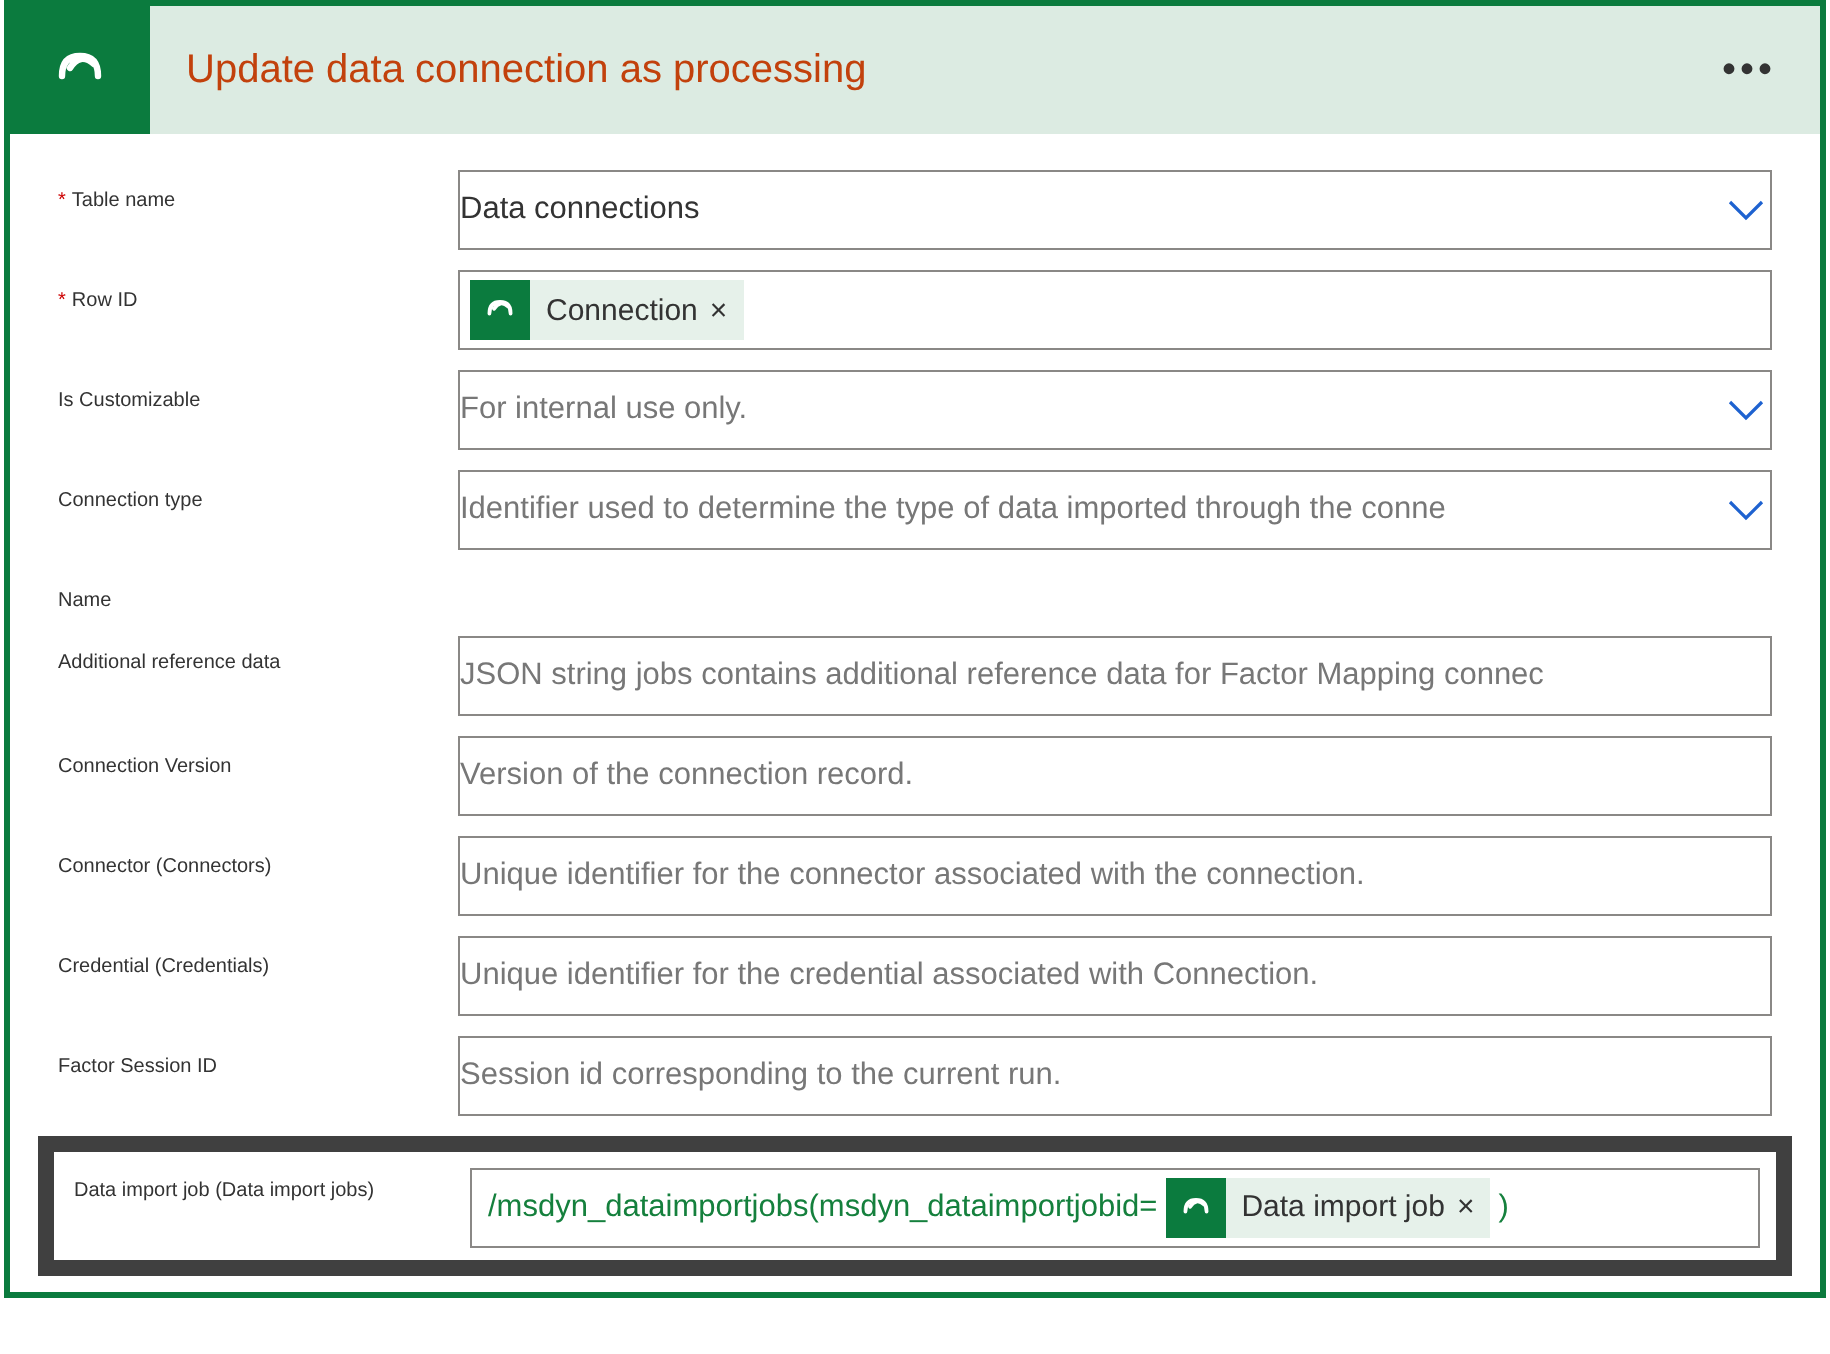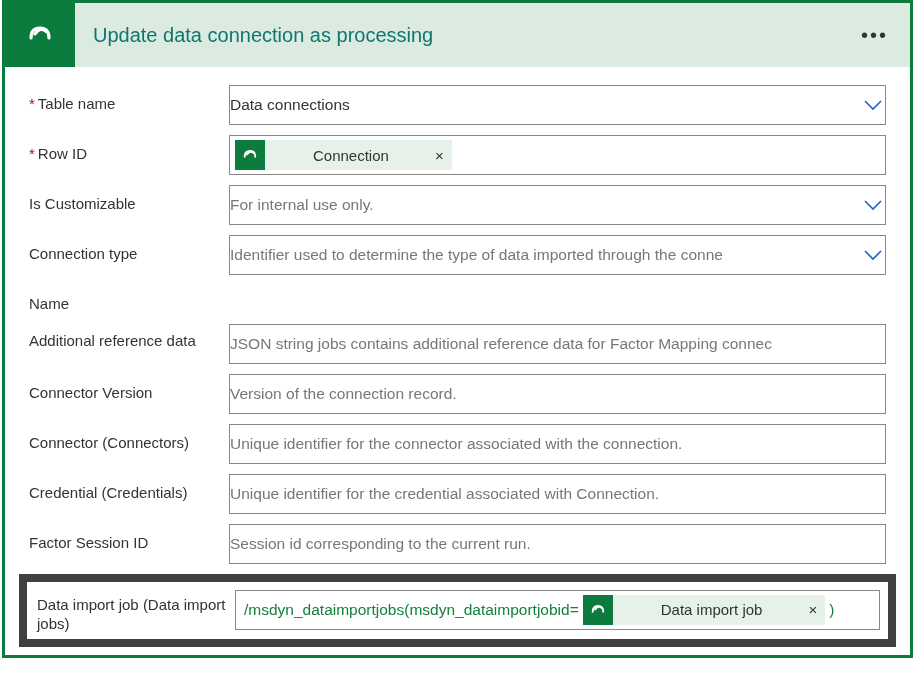--- a/index.html
+++ b/index.html
@@ -29,21 +29,21 @@
     width: 70px;
     height: 64px;
     background: #0b7b3e;
     display: flex;
     align-items: center;
     justify-content: center;
   }
   .header-title {
     flex: 1;
     font-size: 20px;
-    color: #0f766e;
+    color: #c2410c;
     padding-left: 18px;
     font-weight: 400;
   }
   .header-menu {
     font-size: 20px;
     letter-spacing: 2px;
     color: #333;
     cursor: pointer;
     padding: 6px 2px;
   }
@@ -51,21 +51,21 @@
     padding: 18px 24px 8px 24px;
   }
   .row {
     display: flex;
     align-items: flex-start;
     margin-bottom: 10px;
   }
   .row.tall .label { padding-top: 8px; }
   .label {
     width: 200px;
-    font-size: 15px;
+    font-size: 10px;
     color: #333;
     padding-top: 10px;
     line-height: 1.25;
   }
   .req {
     color: #c00;
     margin-right: 3px;
   }
   .control {
     flex: 1;
@@ -95,21 +95,20 @@
     padding-right: 2px;
   }
   .chevron svg { stroke: #1e62d0; }
   .token {
     display: inline-flex;
     align-items: center;
     background: #e6f1ea;
     height: 30px;
     padding: 0 8px 0 0;
     margin-right: 4px;
-    gap: 40px;
   }
   .token-icon {
     width: 30px;
     height: 30px;
     background: #0b7b3e;
     display: flex;
     align-items: center;
     justify-content: center;
     margin-right: 8px;
   }
@@ -224,21 +223,21 @@
     <div class="row tall">
       <div class="label">Additional reference data</div>
       <div class="control">
         <div class="field placeholder">
           <span class="text">JSON string jobs contains additional reference data for Factor Mapping connec</span>
         </div>
       </div>
     </div>
 
     <div class="row">
-      <div class="label">Connector Version</div>
+      <div class="label">Connection Version</div>
       <div class="control">
         <div class="field placeholder">
           <span class="text">Version of the connection record.</span>
         </div>
       </div>
     </div>
 
     <div class="row">
       <div class="label">Connector (Connectors)</div>
       <div class="control">

